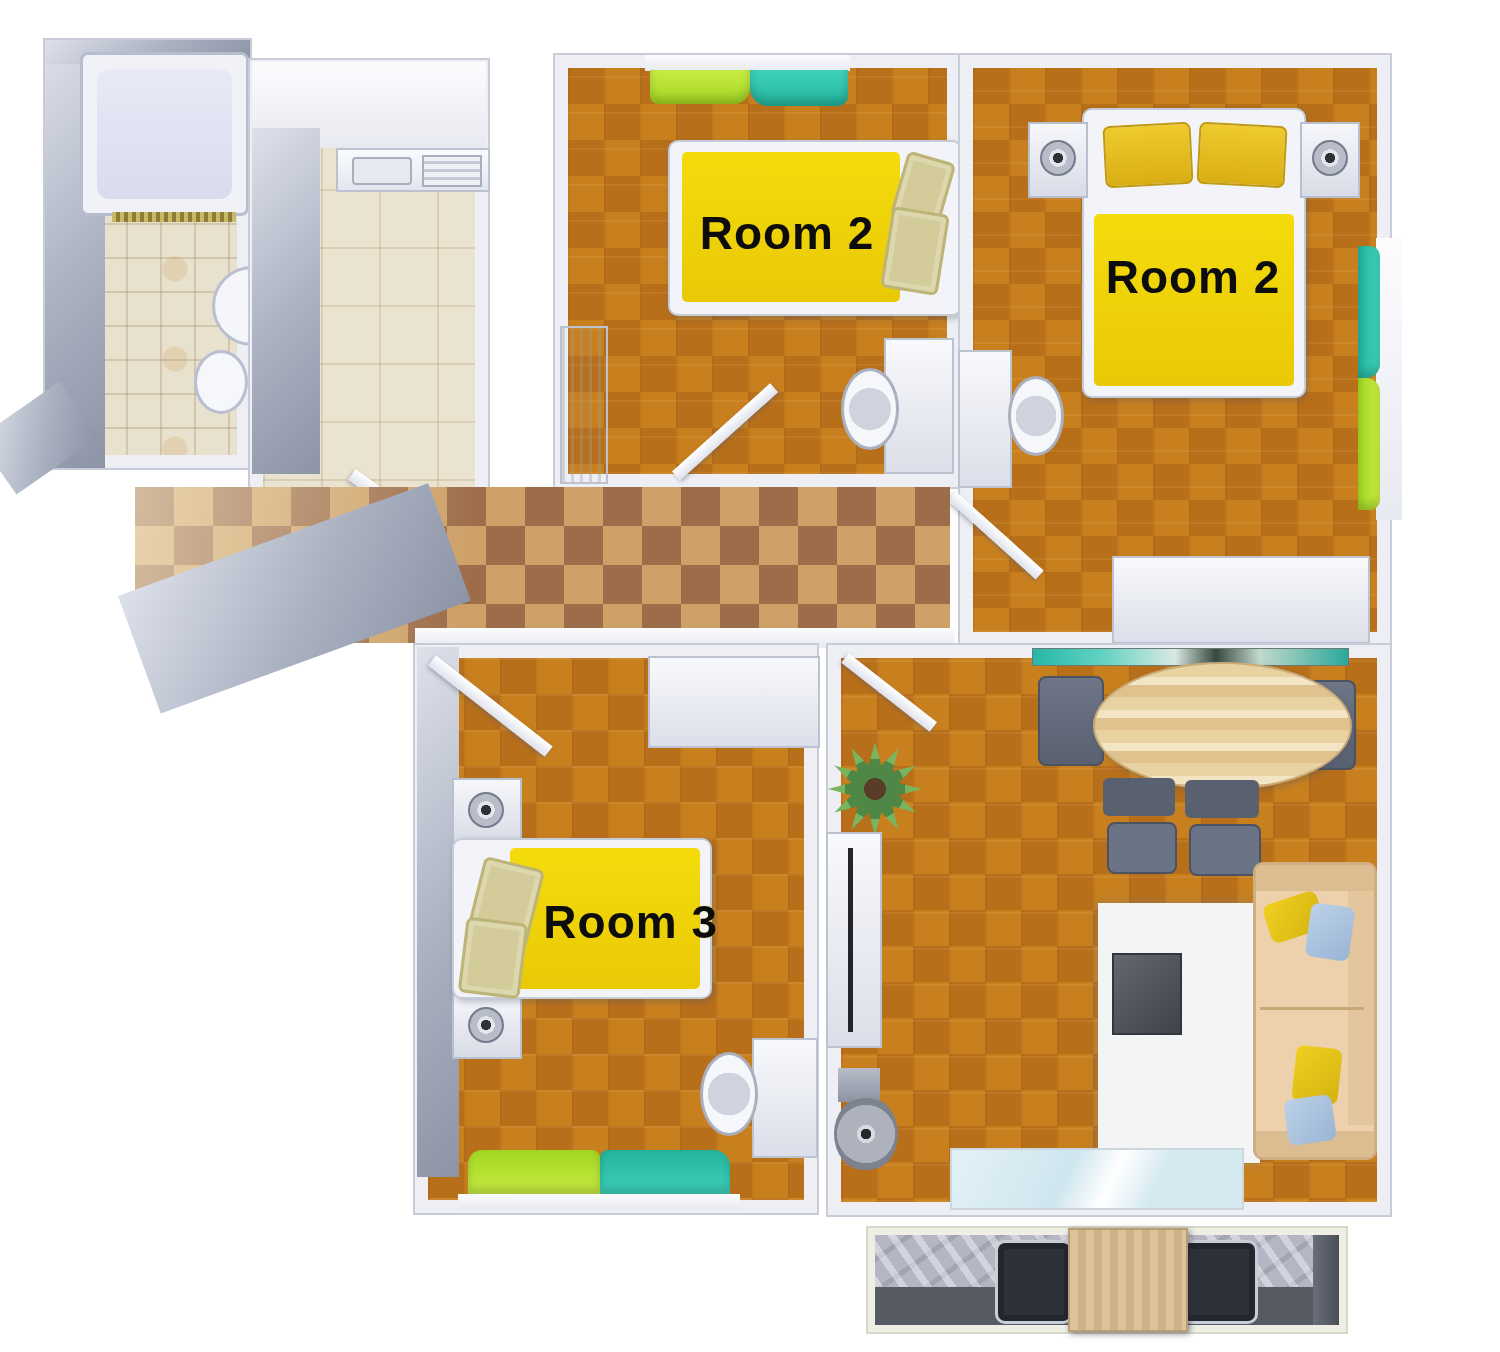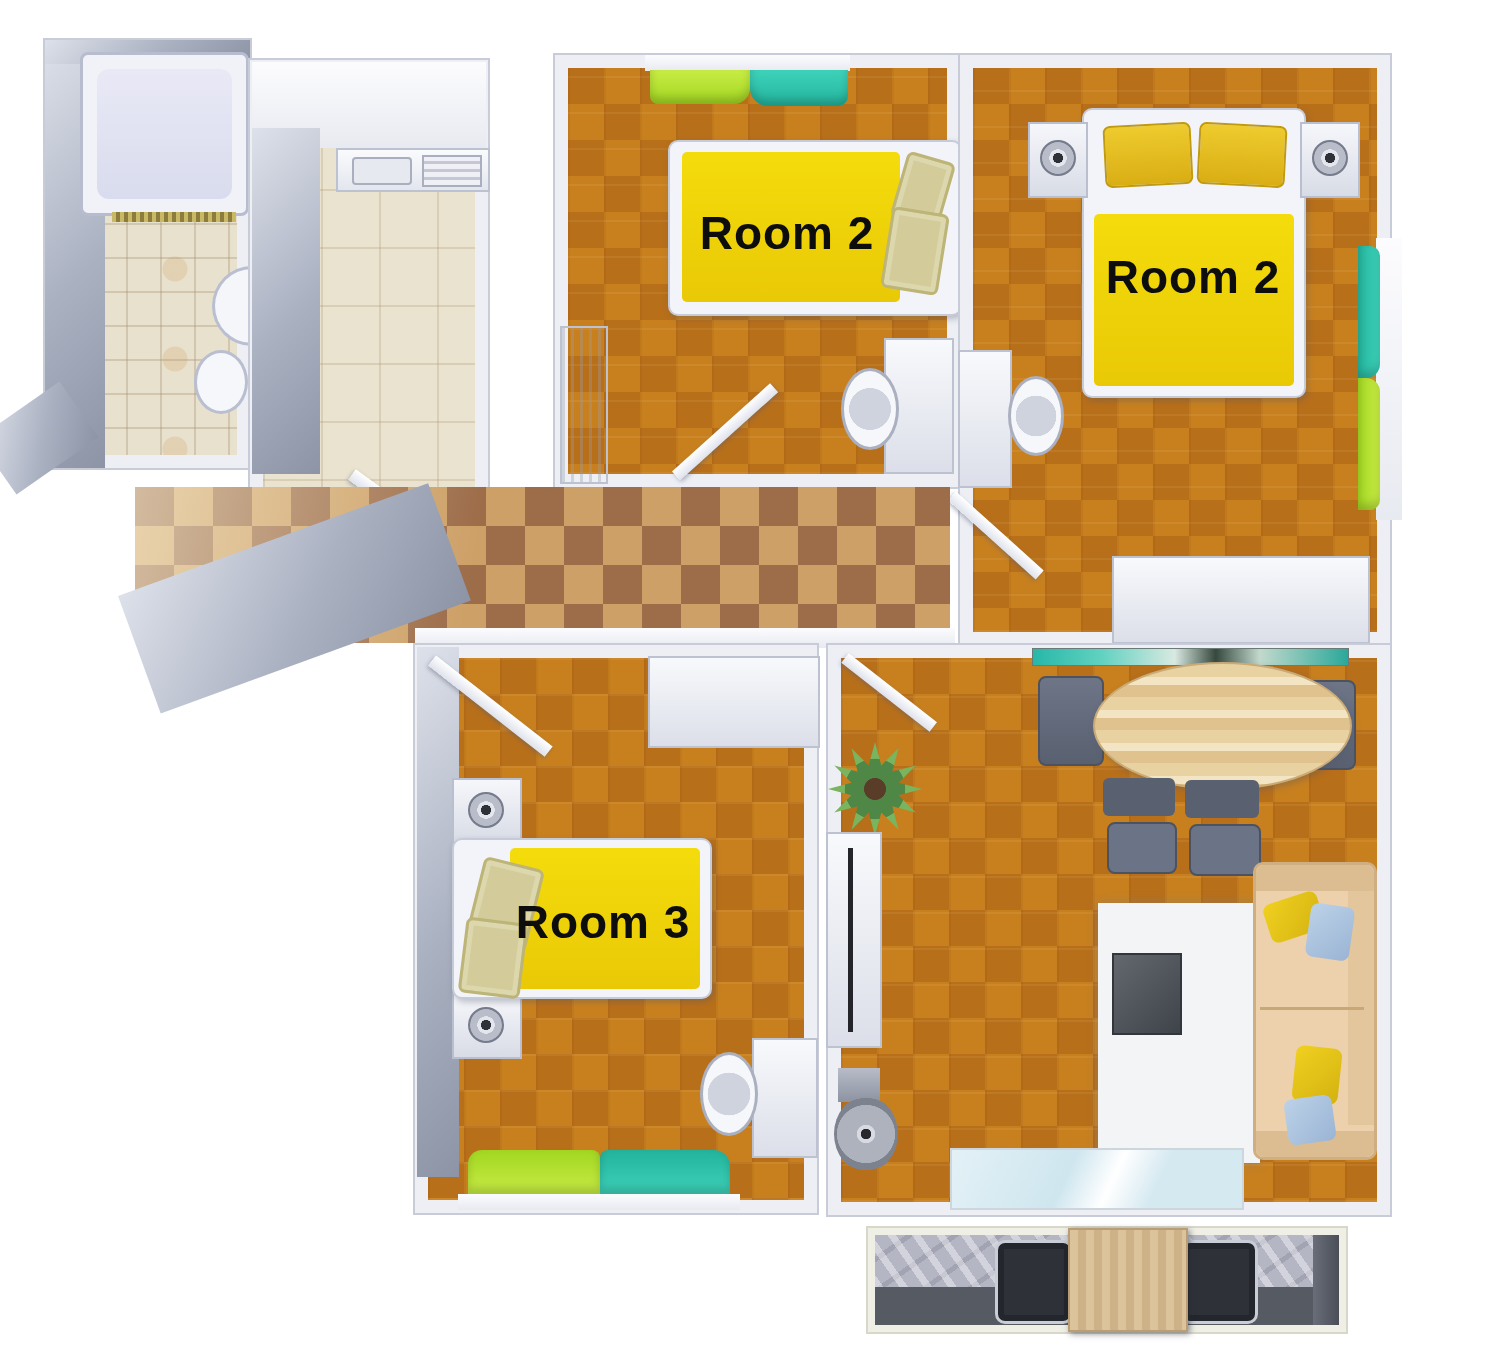--- a/index.html
+++ b/index.html
@@ -119,21 +119,21 @@
   <div class="abs desk" style="left:648px;top:656px;width:168px;height:88px;"></div>
   <div class="abs nightstand" style="left:452px;top:778px;width:66px;height:62px;"></div>
   <div class="abs lamp" style="left:468px;top:792px;width:32px;height:32px;"></div>
   <div class="abs nightstand" style="left:452px;top:993px;width:66px;height:62px;"></div>
   <div class="abs lamp" style="left:468px;top:1007px;width:32px;height:32px;"></div>
   <div class="abs bed-frame" style="left:452px;top:838px;width:256px;height:157px;">
     <div class="abs bed-spread" style="left:56px;top:8px;width:190px;height:141px;"></div>
     <div class="abs pillow" style="left:20px;top:22px;width:56px;height:78px;transform:rotate(14deg);"></div>
     <div class="abs pillow" style="left:8px;top:80px;width:56px;height:70px;transform:rotate(7deg);"></div>
   </div>
-  <div class="abs room-label" style="left:488px;top:895px;width:230px;">Room 3</div>
+  <div class="abs room-label" style="left:488px;top:895px;width:230px;text-align:right;">Room 3</div>
   <div class="abs desk" style="left:752px;top:1038px;width:62px;height:116px;"></div>
   <div class="abs chair-oval" style="left:700px;top:1052px;width:52px;height:78px;"></div>
   <div class="abs curtain" style="left:468px;top:1150px;width:132px;height:44px;background:linear-gradient(0deg,#c8ec44,#a2d622);border-radius:14px 8px 0 0;"></div>
   <div class="abs curtain" style="left:600px;top:1150px;width:130px;height:44px;background:linear-gradient(0deg,#3ed2ba,#23b39c);border-radius:8px 16px 0 0;"></div>
   <div class="abs wall-white" style="left:458px;top:1194px;width:282px;height:16px;"></div>
 
   <div class="abs room carpet" style="left:828px;top:645px;width:562px;height:570px;"></div>
   <div class="abs door-leaf" style="left:845px;top:652px;width:112px;height:12px;transform:rotate(38deg);transform-origin:left center;"></div>
   <div class="abs" style="left:828px;top:742px;width:94px;height:94px;clip-path:polygon(100% 50%,75.1% 56.7%,93.3% 75%,68.4% 68.4%,75% 93.3%,56.7% 75.1%,50% 100%,43.3% 75.1%,25% 93.3%,31.6% 68.4%,6.7% 75%,24.9% 56.7%,0% 50%,24.9% 43.3%,6.7% 25%,31.6% 31.6%,25% 6.7%,43.3% 24.9%,50% 0%,56.7% 24.9%,75% 6.7%,68.4% 31.6%,93.3% 25%,75.1% 43.3%);background:radial-gradient(circle,#5a3d28 0 16%,#4e8746 17% 45%,#79b45e 46% 75%,#9ccB7a 76% 100%);"></div>
   <div class="abs desk" style="left:826px;top:832px;width:52px;height:212px;">

